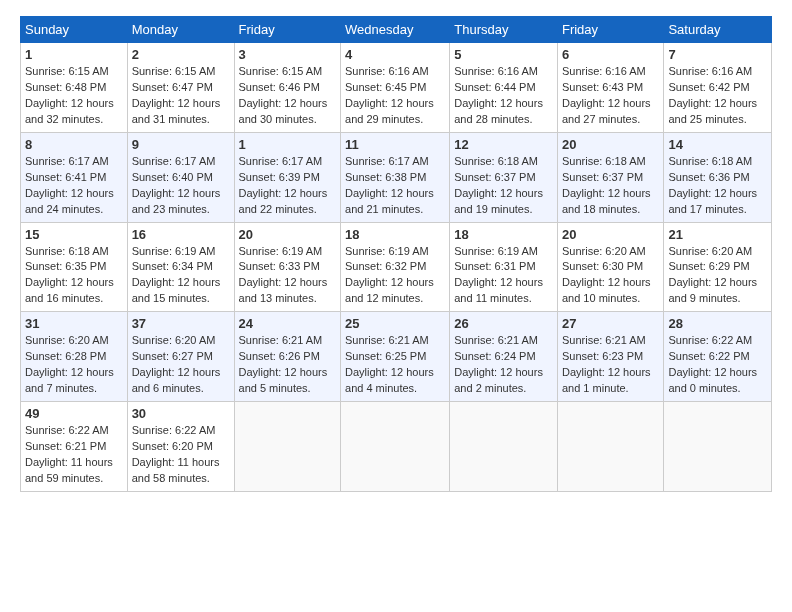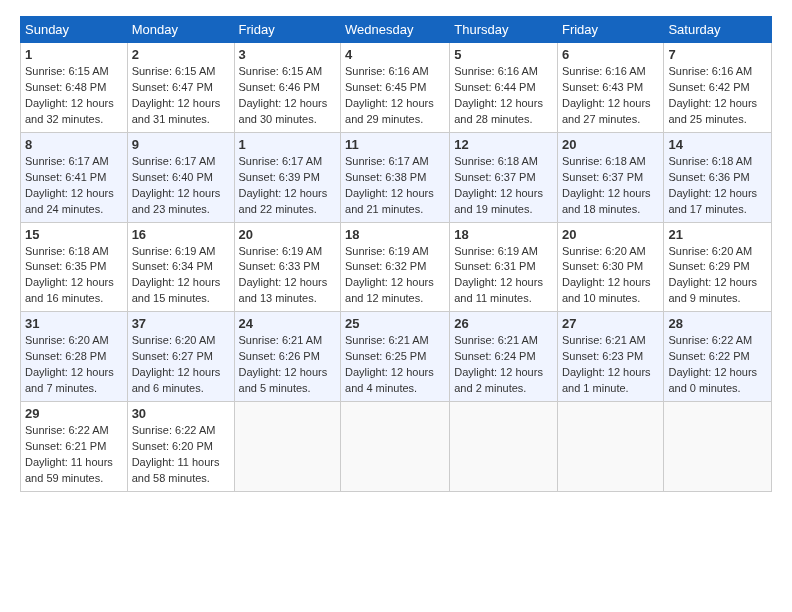--- a/index.html
+++ b/index.html
@@ -209,21 +209,21 @@
             <div class="day-num">27</div>
 <div class="cell-text">Sunrise: 6:21 AM<br>Sunset: 6:23 PM<br>Daylight: 12 hours and 1 minute.</div>
           </td>
           <td>
             <div class="day-num">28</div>
 <div class="cell-text">Sunrise: 6:22 AM<br>Sunset: 6:22 PM<br>Daylight: 12 hours and 0 minutes.</div>
           </td>
         </tr>
         <tr>
           <td>
-            <div class="day-num">29</div>
+            <div class="day-num">49</div>
 <div class="cell-text">Sunrise: 6:22 AM<br>Sunset: 6:21 PM<br>Daylight: 11 hours and 59 minutes.</div>
           </td>
           <td>
             <div class="day-num">30</div>
 <div class="cell-text">Sunrise: 6:22 AM<br>Sunset: 6:20 PM<br>Daylight: 11 hours and 58 minutes.</div>
           </td>
           <td class="empty-cell"></td>
           <td class="empty-cell"></td>
           <td class="empty-cell"></td>
           <td class="empty-cell"></td>

